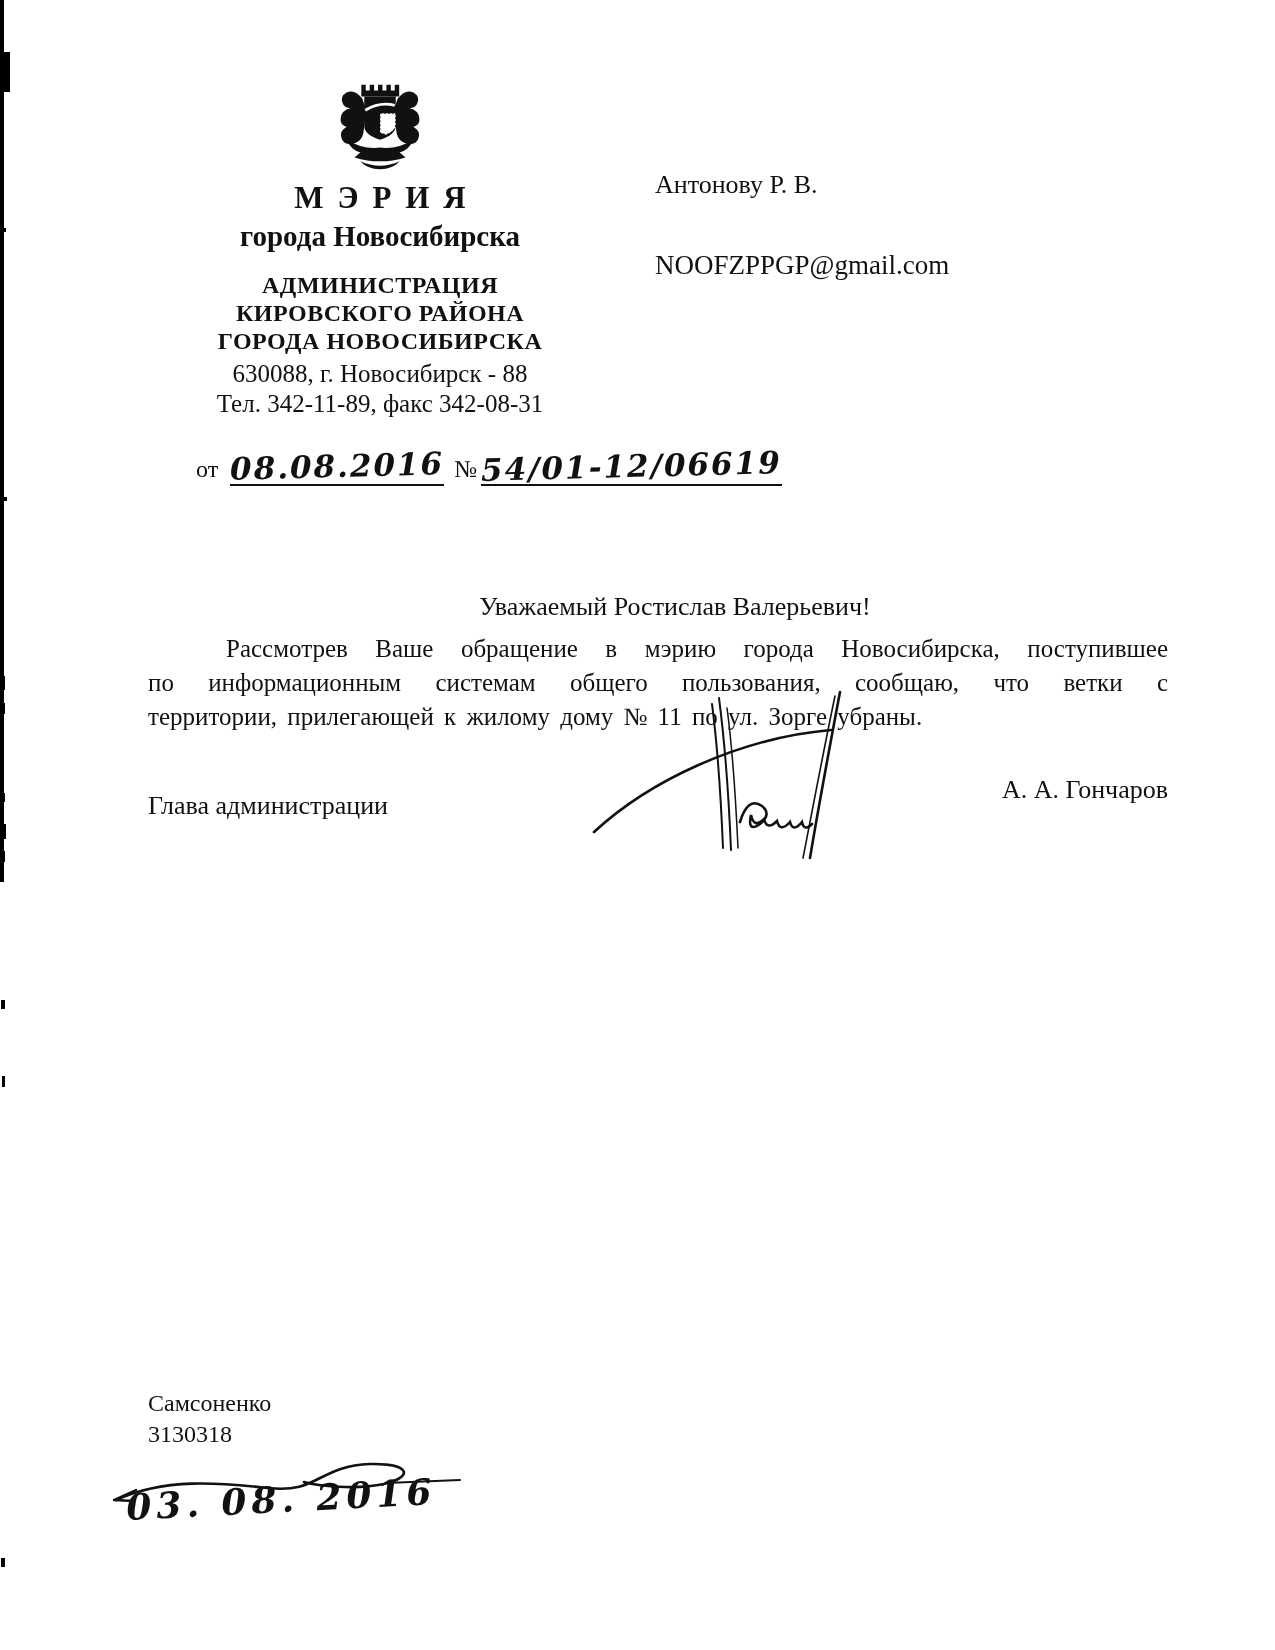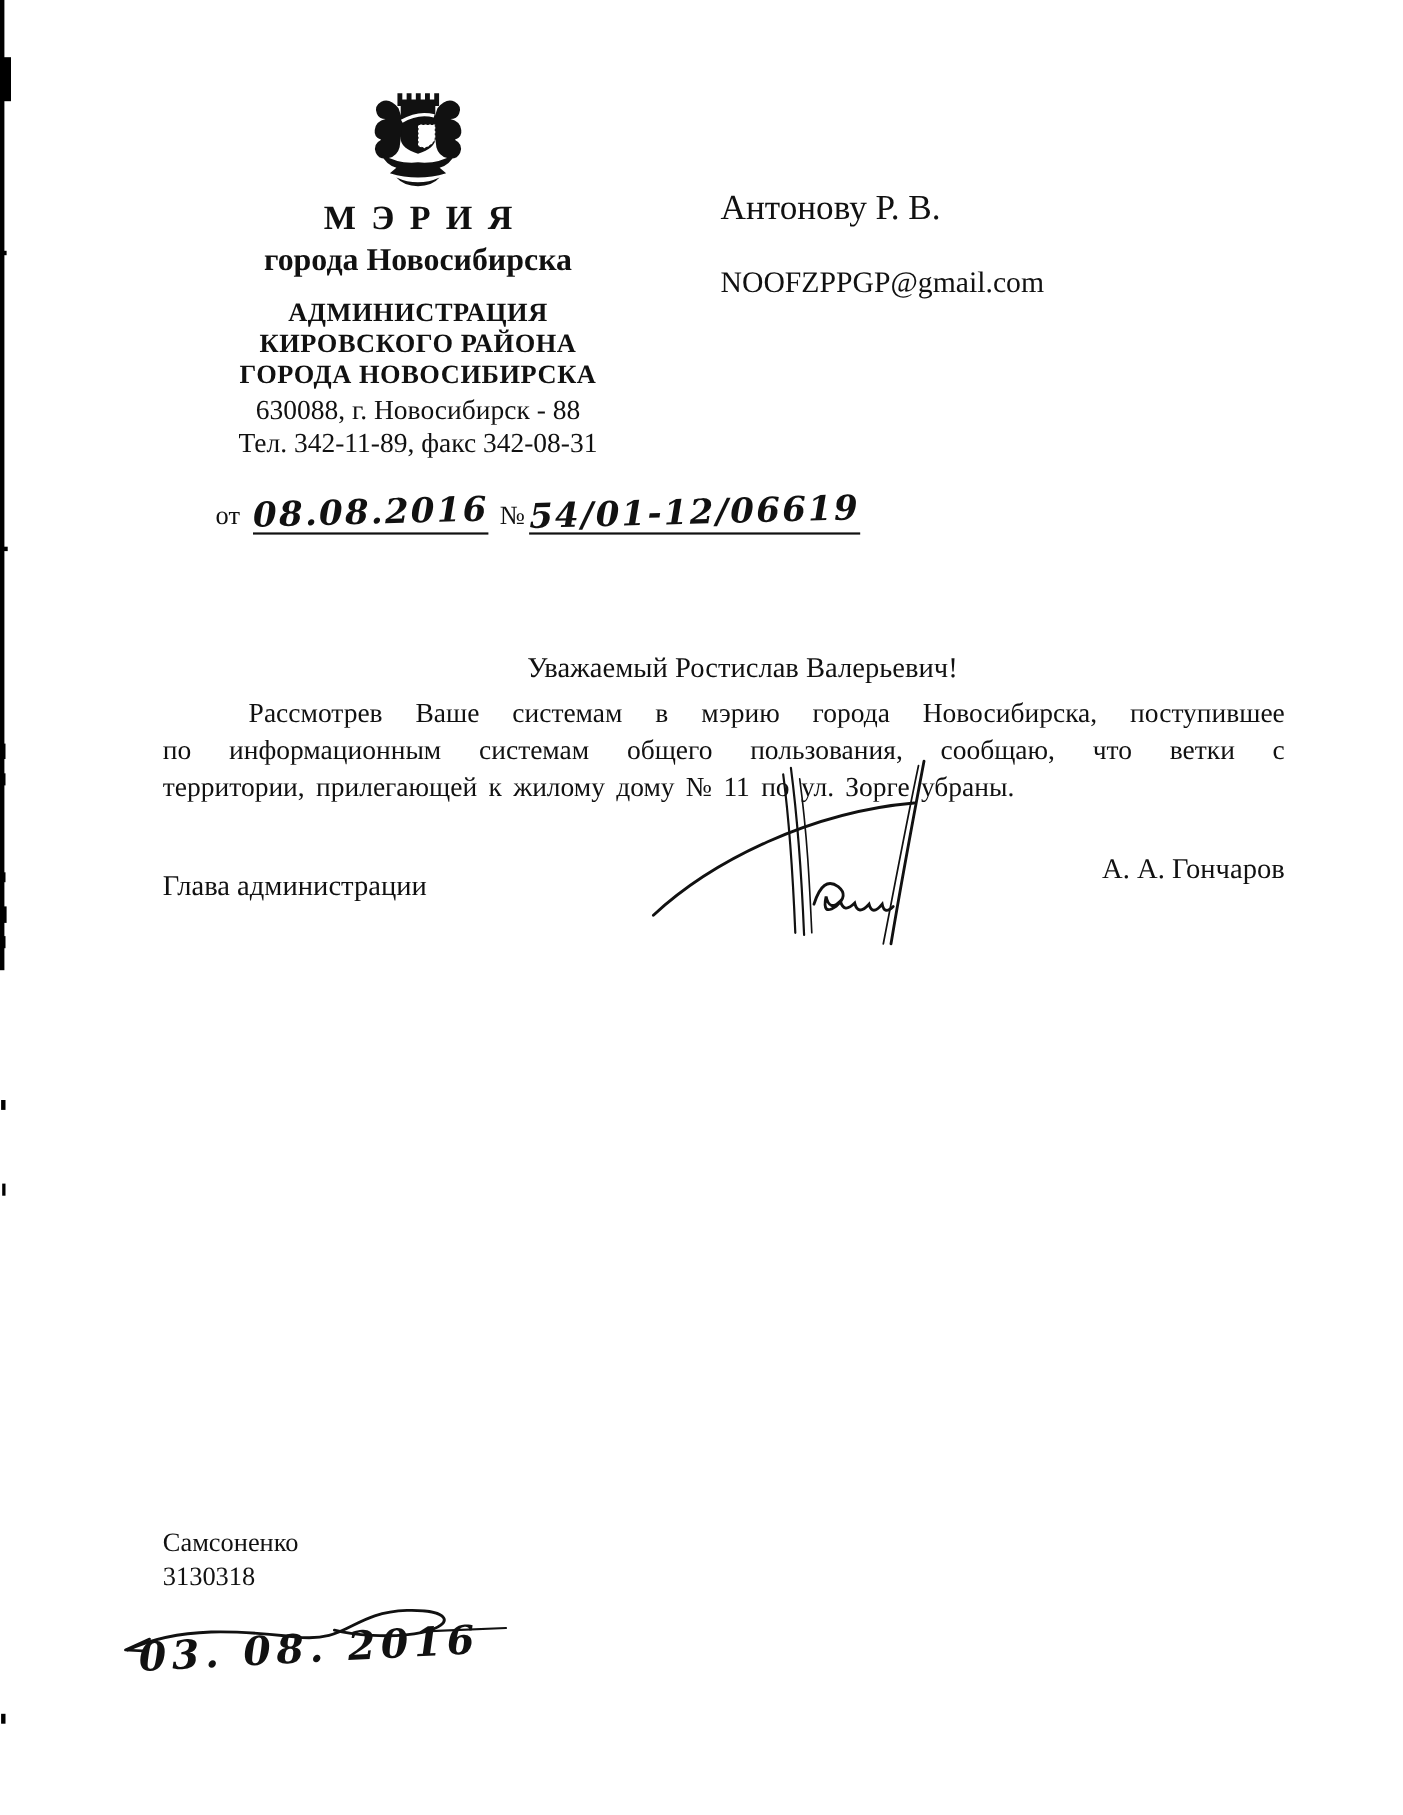--- a/index.html
+++ b/index.html
@@ -33,21 +33,21 @@
     font-weight: 600;
     transform: rotate(-1.5deg);
     letter-spacing: 2px;
     white-space: nowrap;
   }
   .uline { border-bottom: 2px solid #111; display: inline-block; }
   .typed { font-size: 25px; }
   .typed-bold { font-size: 27px; font-weight: bold; }
 
   
-  .recipient-name { font-size: 32px; }
+  .recipient-name { font-size: 26px; }
   .recipient-email { font-size: 27px; }
 
   
   .salutation { left: 165px; top: 592px; width: 1020px; text-align: center; font-size: 26px; }
   .body-par { left: 148px; top: 632px; width: 1020px; font-size: 25px; line-height: 34px; }
   .body-line { text-align: justify; text-align-last: justify; word-spacing: 4px; }
   .body-line.first { text-indent: 78px; }
   .body-line.last { text-align-last: left; }
 
   
@@ -120,27 +120,27 @@
     </span>
     <span class="ref-label" style="margin-left:6px;">№</span>
     <span class="uline" style="min-width:230px; text-align:center;">
       <span class="hw" style="font-size:31px;">54/01-12/06619</span>
     </span>
   </div>
 
 
   <div class="abs" style="left:655px; top:170px;">
     <div class="recipient-name">Антонову Р. В.</div>
-    <div class="recipient-email" style="margin-top:34px;text-align:center;">NOOFZPPGP@gmail.com</div>
+    <div class="recipient-email" style="margin-top:50px;text-align:center;">NOOFZPPGP@gmail.com</div>
   </div>
 
   <div class="abs salutation">Уважаемый Ростислав Валерьевич!</div>
 
   <div class="abs body-par">
-    <div class="body-line first">Рассмотрев Ваше системам в мэрию города Новосибирска, поступившее</div>
+    <div class="body-line first">Рассмотрев Ваше обращение в мэрию города Новосибирска, поступившее</div>
     <div class="body-line">по информационным системам общего пользования, сообщаю, что ветки с</div>
     <div class="body-line last">территории, прилегающей к жилому дому № 11 по ул. Зорге убраны.</div>
   </div>
 
   <div class="abs signer-title">Глава администрации</div>
 
   <svg class="abs sig-svg" width="260" height="170" viewBox="0 0 260 170" aria-hidden="true">
     <g fill="none" stroke="#111" stroke-linecap="round">
       <path d="M6 142 C 60 92, 150 48, 243 40" stroke-width="2.6"></path>
       <path d="M135 158 C 133 110, 130 60, 124 14" stroke-width="2"></path>

